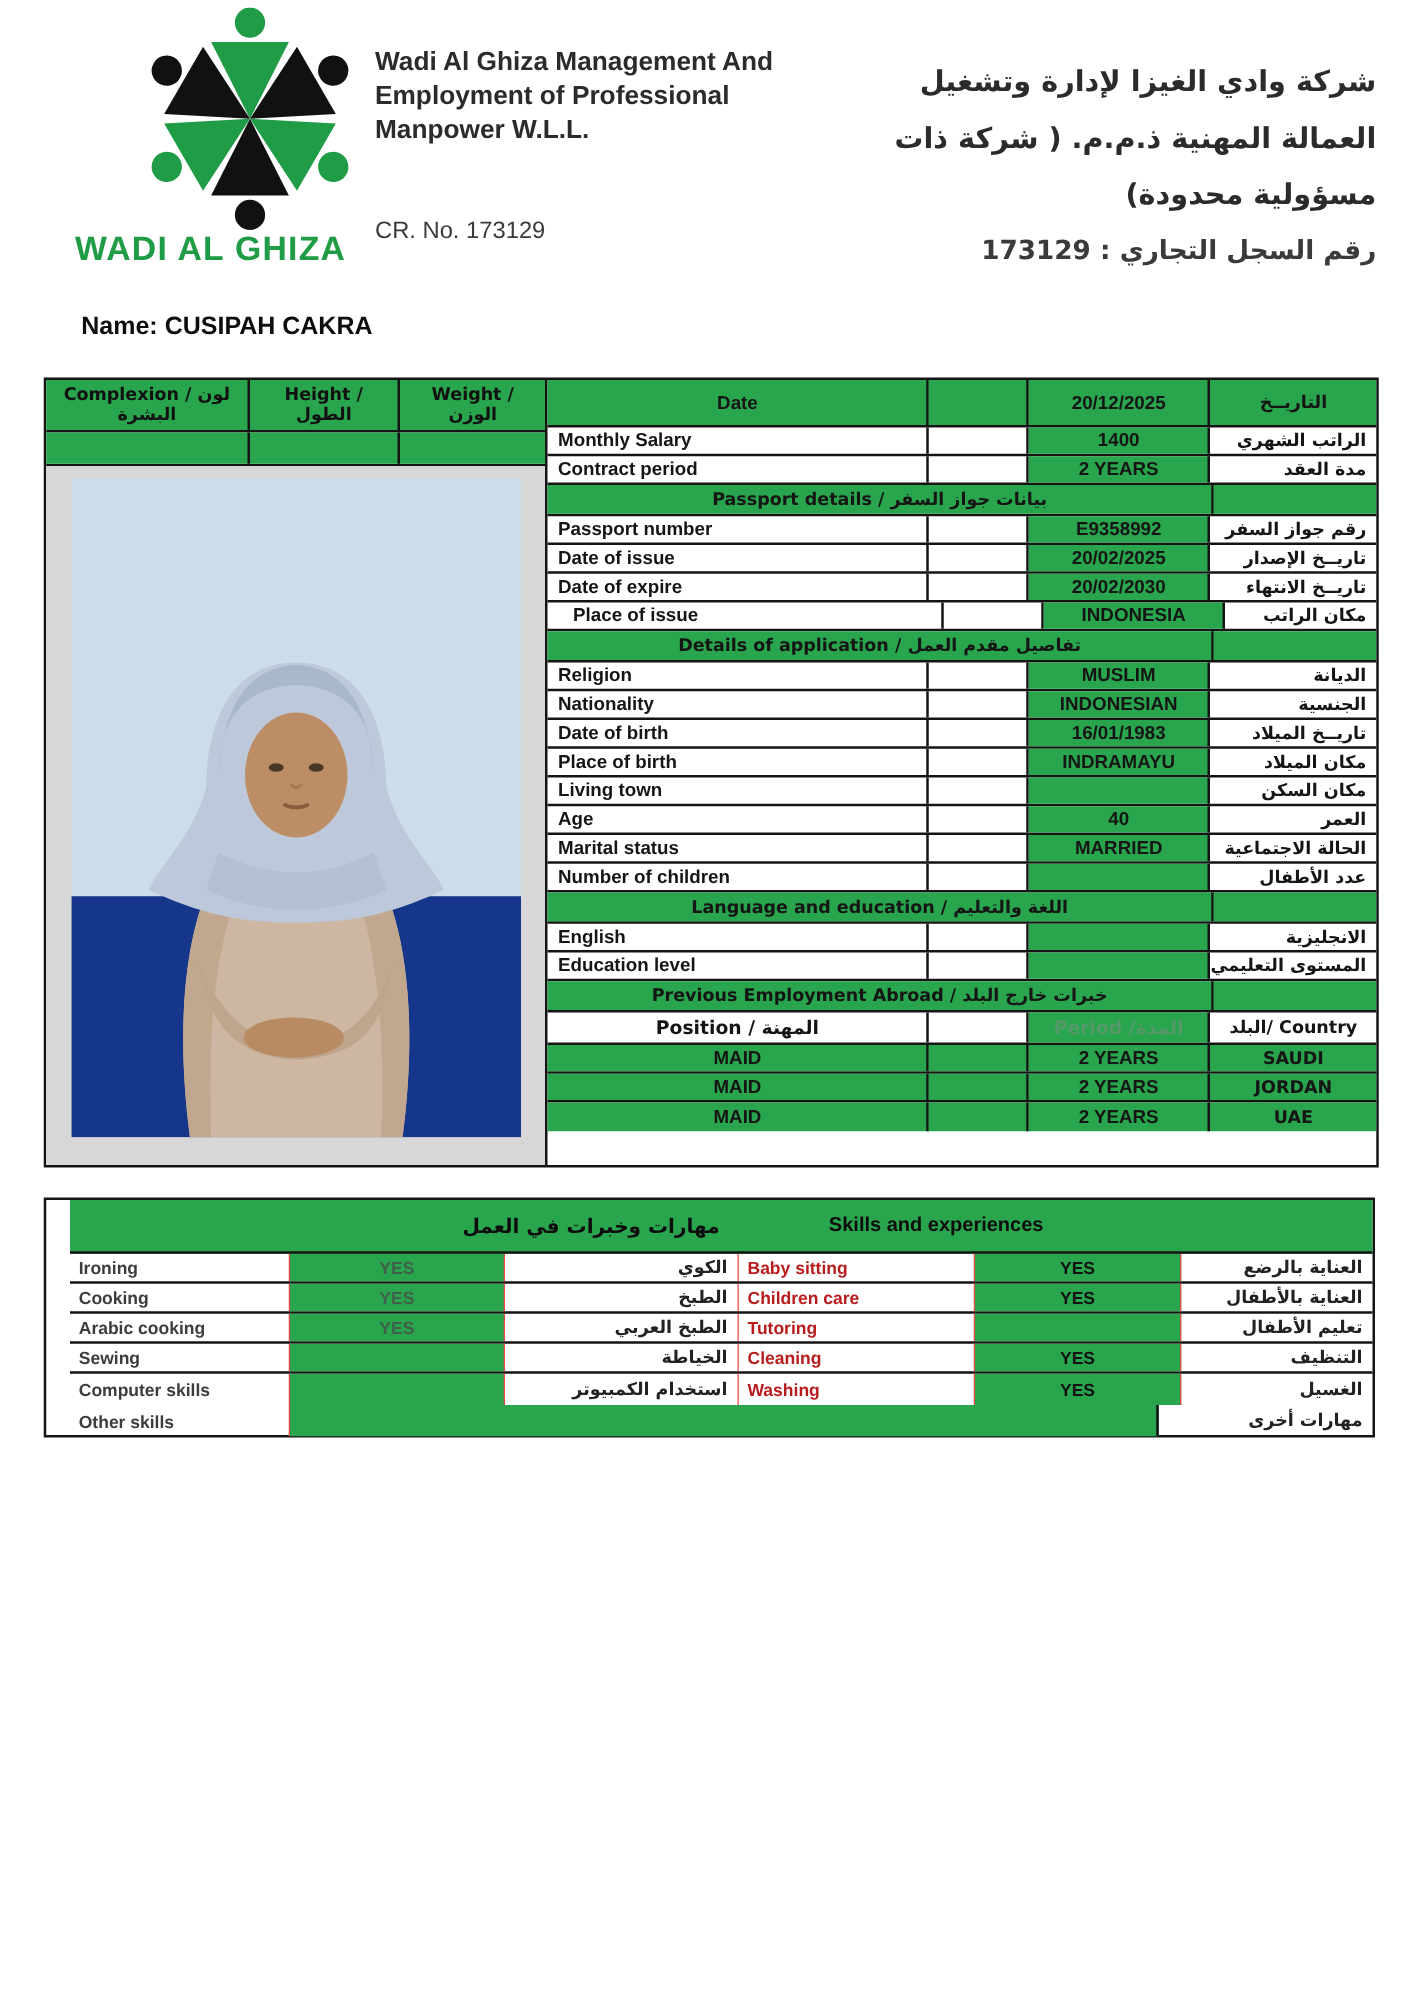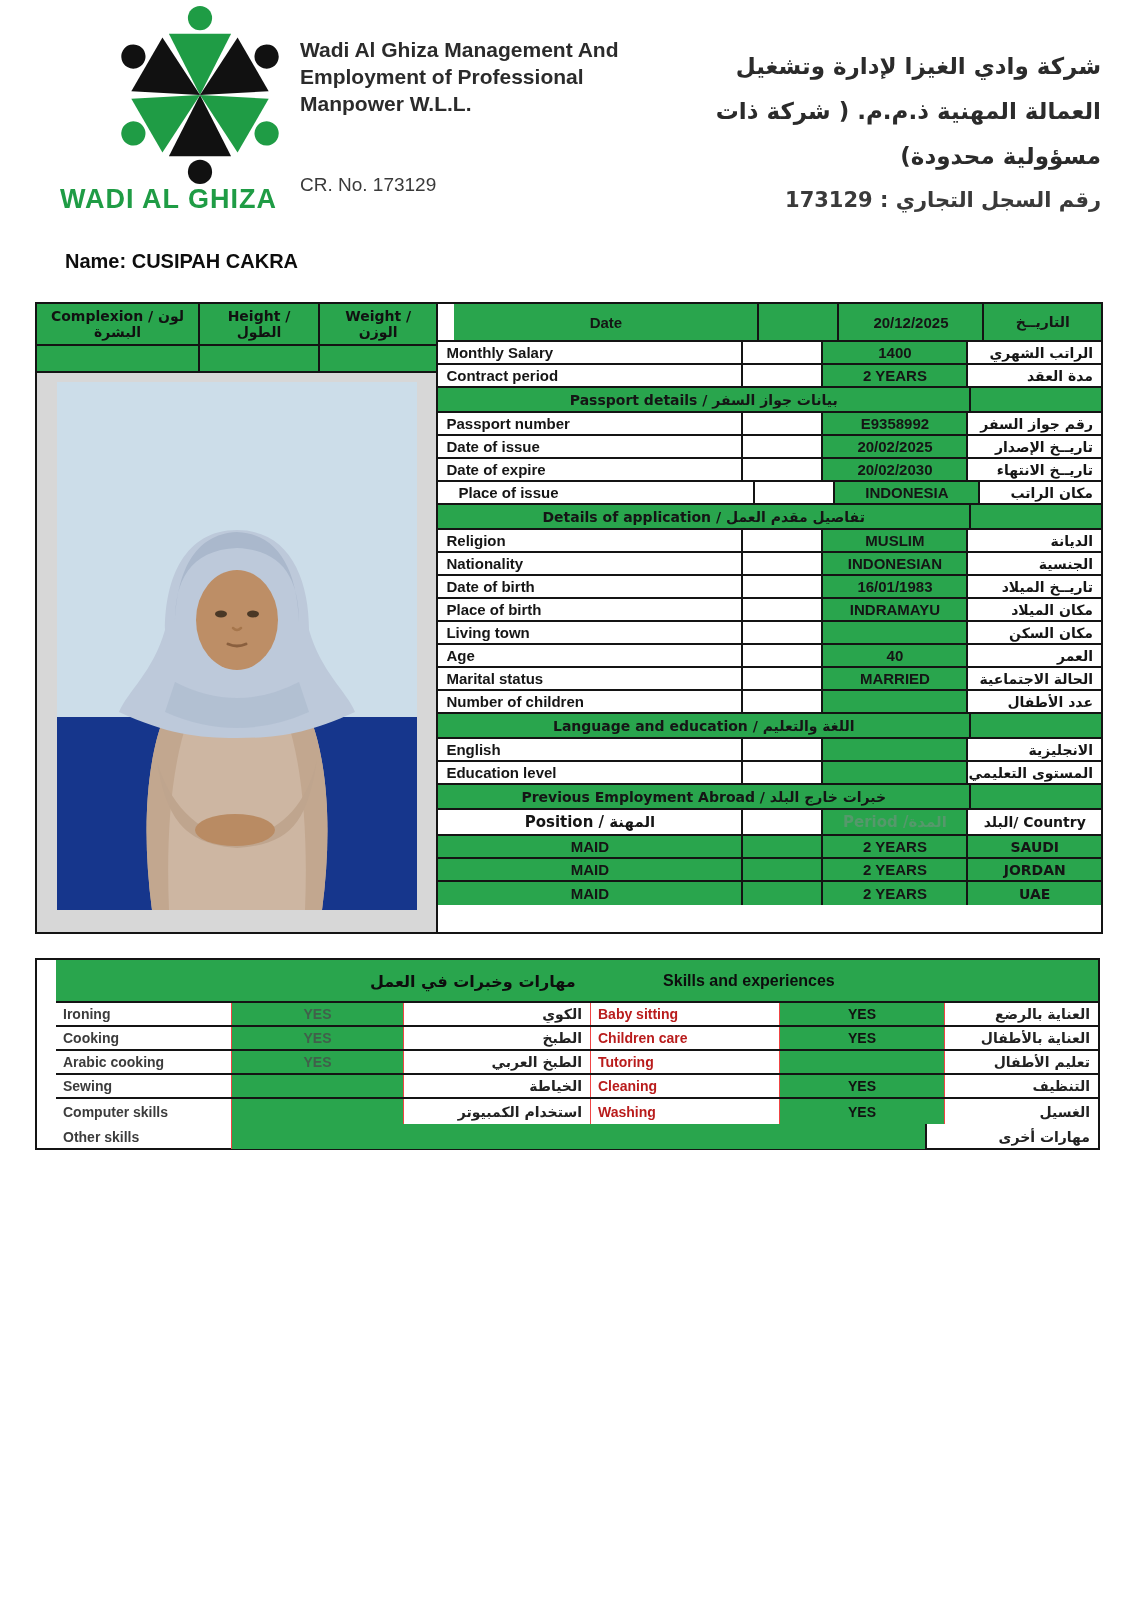--- a/index.html
+++ b/index.html
@@ -162,21 +162,21 @@
           <path d="M176 246 Q180 250 184 246" stroke="#a6764c" stroke-width="2.5" fill="none" stroke-linecap="round"></path>
 
           <path d="M180 150 C136 152 120 192 118 240 C118 200 132 168 180 166 C228 168 242 200 242 240 C240 192 224 152 180 150 Z" fill="#aab8cc"></path>
 
           <path d="M118 300 Q180 332 242 300 L252 330 Q180 362 108 330 Z" fill="#aab8cc" opacity="0.55"></path>
         </svg>
       </div>
     </div>
   </div>
   <div class="right-half" id="info-rows">
-      <div class="irow" style="height: 38px; font-size: 16px; padding-left: 16px;">
+      <div class="irow" style="height: 38px; font-size: 16px;">
         <div class="icell c-label bg-g center">Date</div>
         <div class="icell c-narrow bg-g"></div>
         <div class="icell c-value bg-g">20/12/2025</div>
         <div class="icell c-ar bg-g center ar">التاريــخ</div>
       </div>
       <div class="irow" style="height: 23px;">
         <div class="icell c-label">Monthly Salary</div>
         <div class="icell c-narrow"></div>
         <div class="icell c-value bg-g">1400</div>
         <div class="icell c-ar ar">الراتب الشهري</div>

